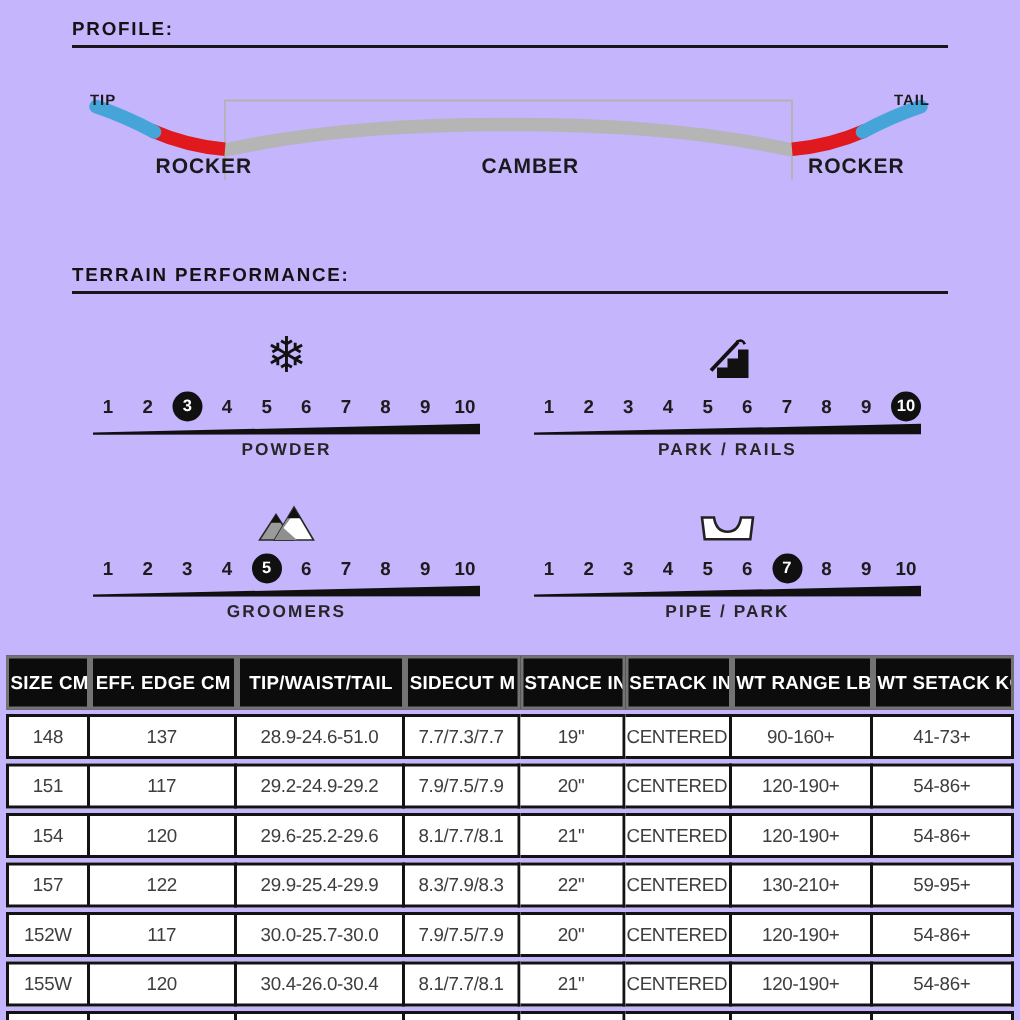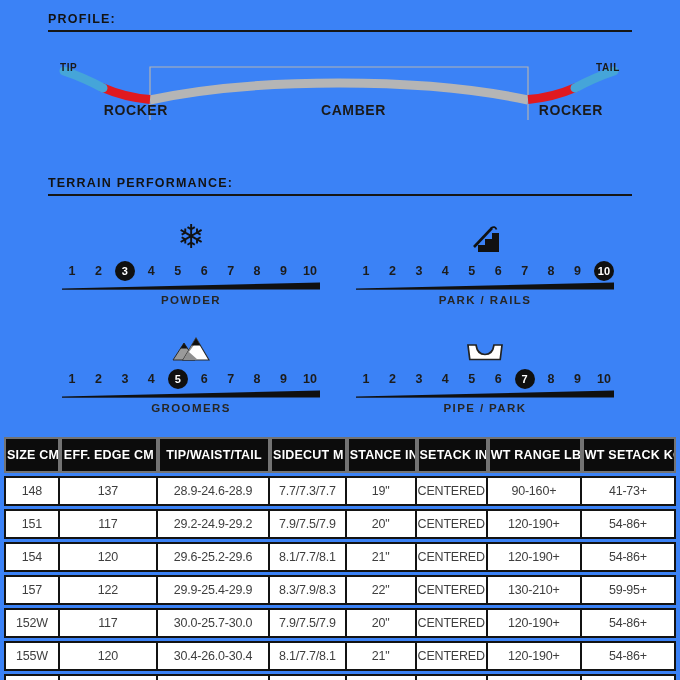--- a/index.html
+++ b/index.html
@@ -1,16 +1,16 @@
 <!DOCTYPE html>
 <html><head>
 <meta charset="utf-8">
 <style>
   html,body{margin:0;padding:0;background:#fff;}
-  .page{position:relative;width:680px;height:680px;background:#3b82f6;
+  .page{position:relative;width:680px;height:680px;background:#c4b5fd;
         font-family:"Liberation Sans","DejaVu Sans",sans-serif;color:#151515;overflow:hidden;}
   
   .sec-head{margin:12px 48px 0 48px;border-bottom:2px solid #161616;padding-bottom:4px;}
   .sec-head h2{margin:0;font-size:12.5px;font-weight:bold;letter-spacing:1.2px;color:#131313;}
   
   .profile-diagram{position:relative;height:132px;width:680px;}
   .profile-diagram svg{position:absolute;top:16px;left:0;}
   .lbl{position:absolute;font-weight:bold;color:#1a1a1a;}
   .lbl-tip{top:30px;left:60px;font-size:10px;letter-spacing:.6px;}
   .lbl-tail{top:30px;left:596px;font-size:10px;letter-spacing:.6px;text-align:right;}
@@ -198,21 +198,21 @@
           <th>STANCE IN</th>
           <th>SETACK IN</th>
           <th>WT RANGE LB</th>
           <th>WT SETACK KG</th>
         </tr>
     </thead>
     <tbody id="spec-body">
         <tr>
           <td>148</td>
           <td>137</td>
-          <td>28.9-24.6-28.9</td>
+          <td>28.9-24.6-51.0</td>
           <td>7.7/7.3/7.7</td>
           <td>19"</td>
           <td>CENTERED</td>
           <td>90-160+</td>
           <td>41-73+</td>
         </tr>
         <tr>
           <td>151</td>
           <td>117</td>
           <td>29.2-24.9-29.2</td>

